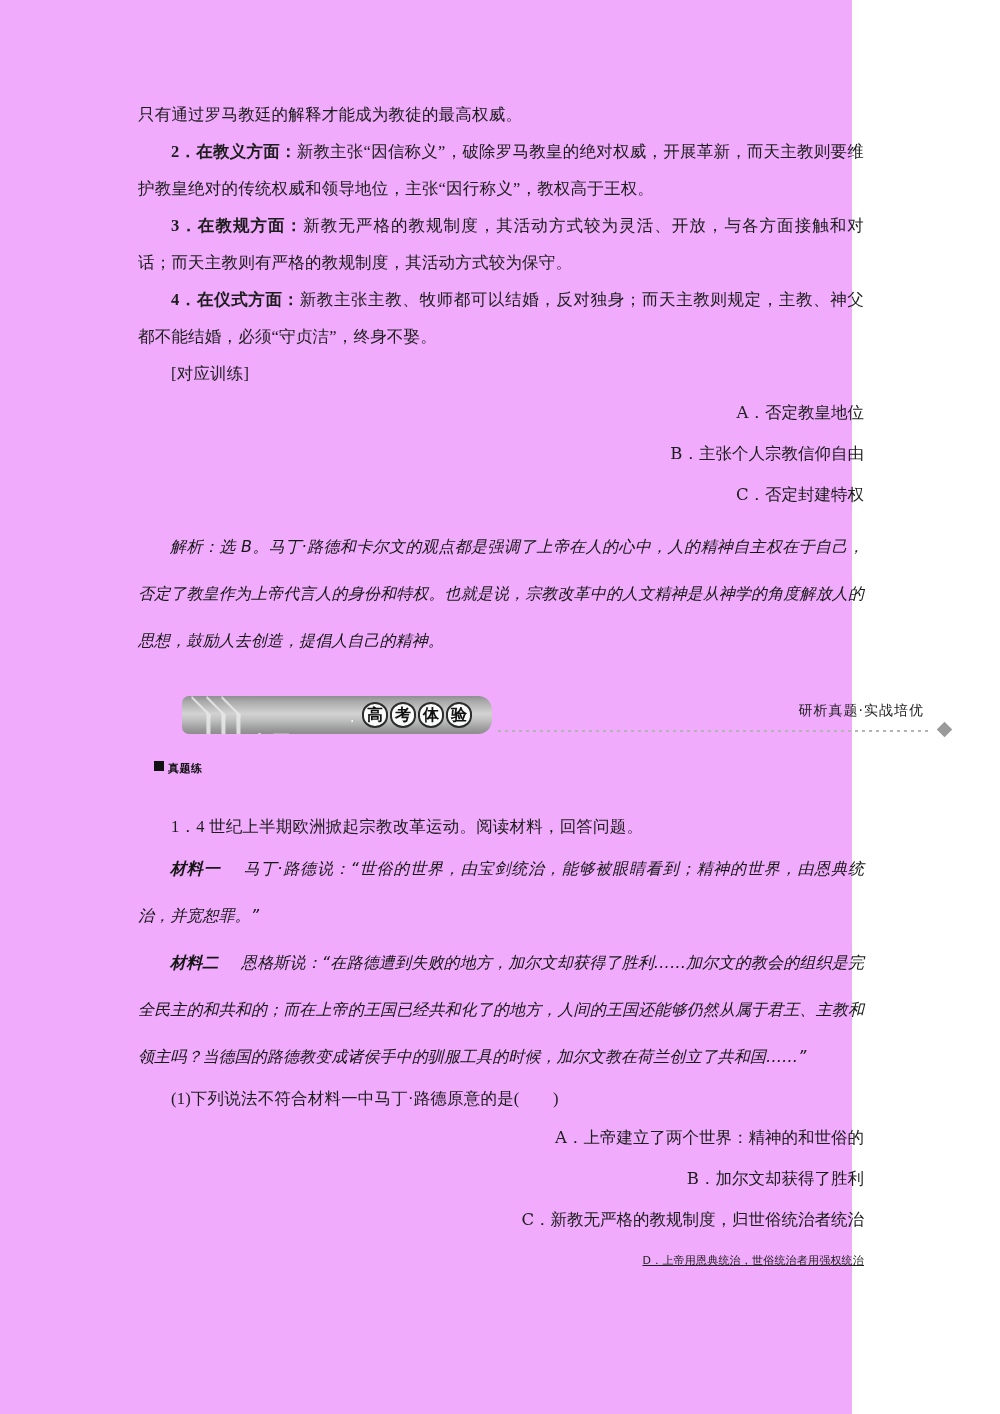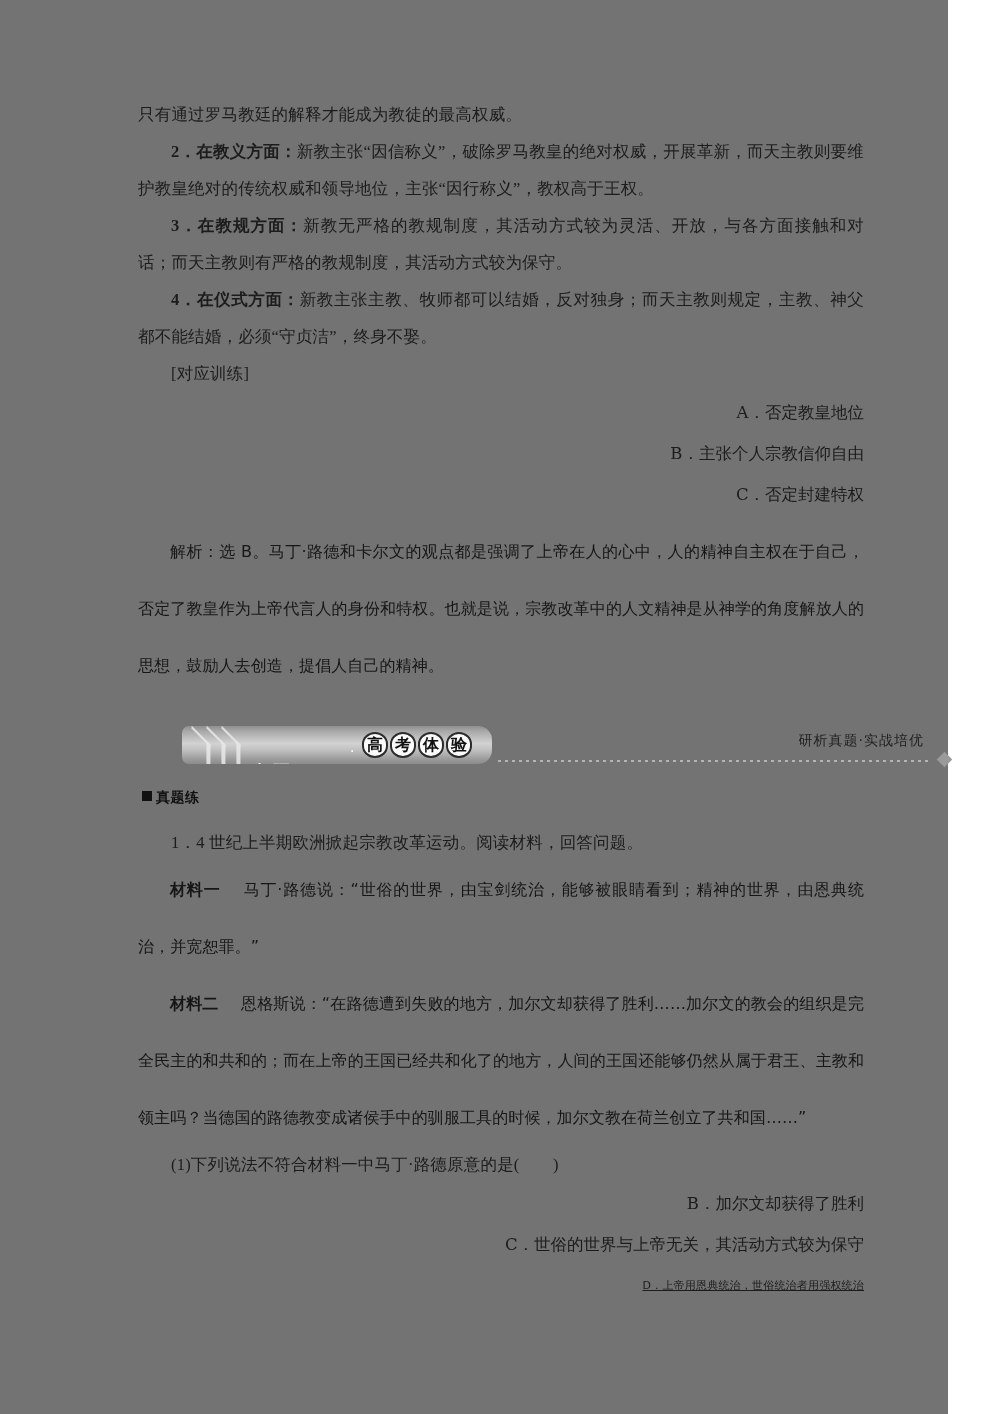--- a/index.html
+++ b/index.html
@@ -12,23 +12,23 @@
     height: 1414px;
     position: relative;
     font-family: "DejaVu Serif", "Liberation Serif", serif;
     color: #1a1a1a;
     overflow: hidden;
   }
 
   .page {
     position: absolute;
     left: 0; top: 0;
-    width: 948px;
+    width: 852px;
     height: 1414px;
-    background: #737373;
+    background: #f0abfc;
   }
 
   .content {
     position: absolute;
     left: 138px;
     top: 96px;
     width: 726px;
   }
 
   
@@ -65,27 +65,28 @@
     font-family: "DejaVu Sans", "Liberation Sans", sans-serif;
     font-size: 11px;
     letter-spacing: 0.2px;
     text-decoration: underline;
   }
 
   
   .analysis {
     font-family: "DejaVu Sans", "Liberation Sans", sans-serif;
     font-size: 16px;
-    line-height: 57px;
+    line-height: 47px;
     margin: 0;
     text-indent: 2em;
     text-align: justify;
     text-justify: inter-ideograph;
     color: #161616;
     letter-spacing: 0.1px;
+    font-style: italic;
   }
 
   
   .banner {
     position: relative;
     height: 44px;
     margin-top: 30px;
     margin-bottom: 14px;
     margin-left: 44px;
     width: 770px;
@@ -205,23 +206,23 @@
     width: 11px;
     height: 11px;
     background: #9a9a9a;
     transform: rotate(45deg);
   }
 
   
   .bullet-head {
     font-family: "DejaVu Sans", "Liberation Sans", sans-serif;
     font-weight: bold;
-    font-size: 14px;
+    font-size: 11px;
     color: #111;
-    margin: 4px;
+    margin: 16px;
     line-height: 30px;
     letter-spacing: .5px;
   }
   .sq {
     display: inline-block;
     width: 10px;
     height: 10px;
     background: #111;
     margin-right: 4px;
     vertical-align: 1px;
@@ -280,18 +281,19 @@
     <div class="gap-sm"></div>
 
     <p class="p indent"><span>1．</span><span>4 世纪上半期欧洲掀起宗教改革运动。阅读材料，回答问题。</span></p>
 
     <p class="analysis"><span class="b">材料一</span><span style="display:inline-block;width:1.4em"></span><span>马丁·路德说：“世俗的世界，由宝剑统治，能够被眼睛看到；精神的世界，由恩典统治，并宽恕罪。”</span></p>
 
     <p class="analysis"><span class="b">材料二</span><span style="display:inline-block;width:1.4em"></span><span>恩格斯说：“在路德遭到失败的地方，加尔文却获得了胜利……加尔文的教会的组织是完全民主的和共和的；而在上帝的王国已经共和化了的地方，人间的王国还能够仍然从属于君王、主教和领主吗？当德国的路德教变成诸侯手中的驯服工具的时候，加尔文教在荷兰创立了共和国……”</span></p>
 
     <p class="p indent">(1)下列说法不符合材料一中马丁·路德原意的是(　　)</p>
 
+    <p class="choice">A．上帝建立了两个世界：精神的和世俗的</p>
     <p class="choice">B．加尔文却获得了胜利</p>
-    <p class="choice">C．世俗的世界与上帝无关，其活动方式较为保守</p>
+    <p class="choice">C．新教无严格的教规制度，归世俗统治者统治</p>
     <p class="choice flush">D．上帝用恩典统治，世俗统治者用强权统治</p>
 
   </div>
 </div>
 
 </body></html>

